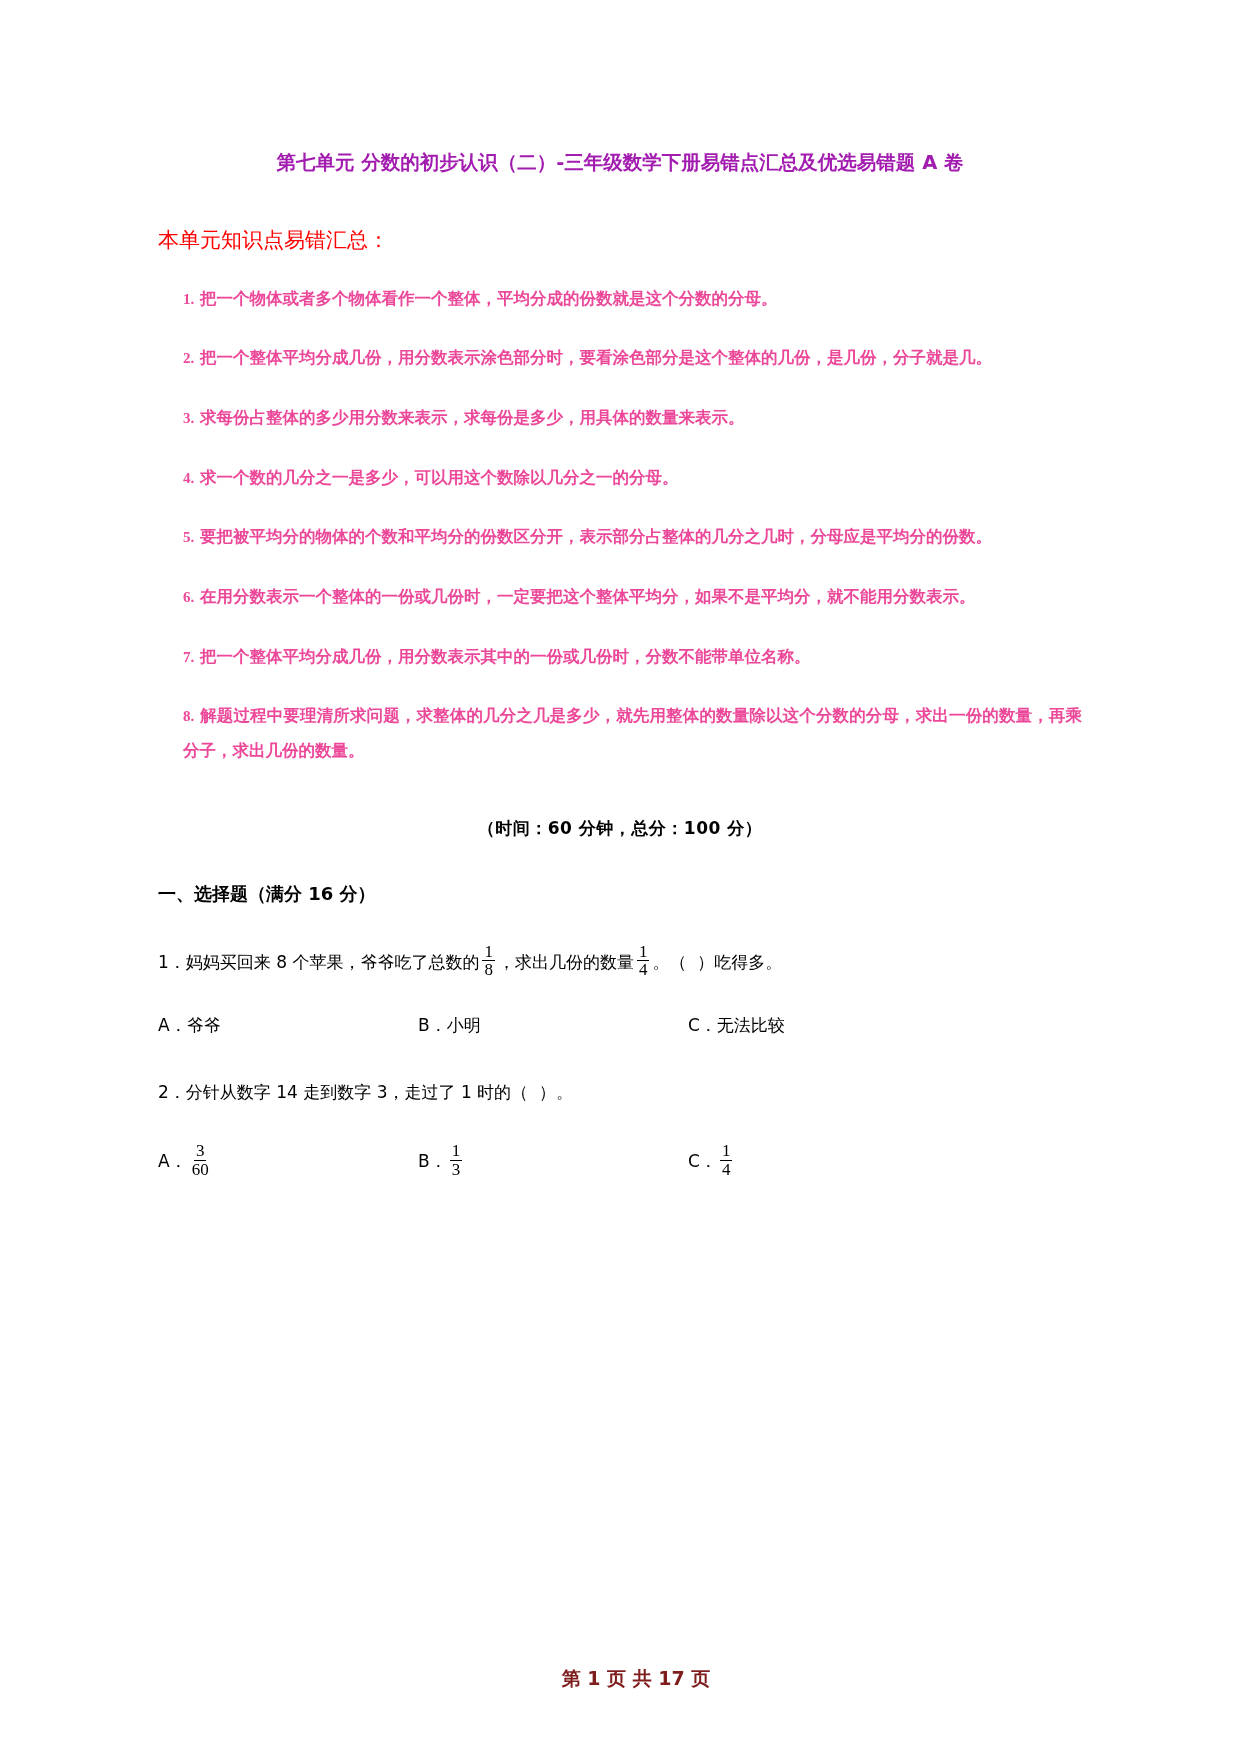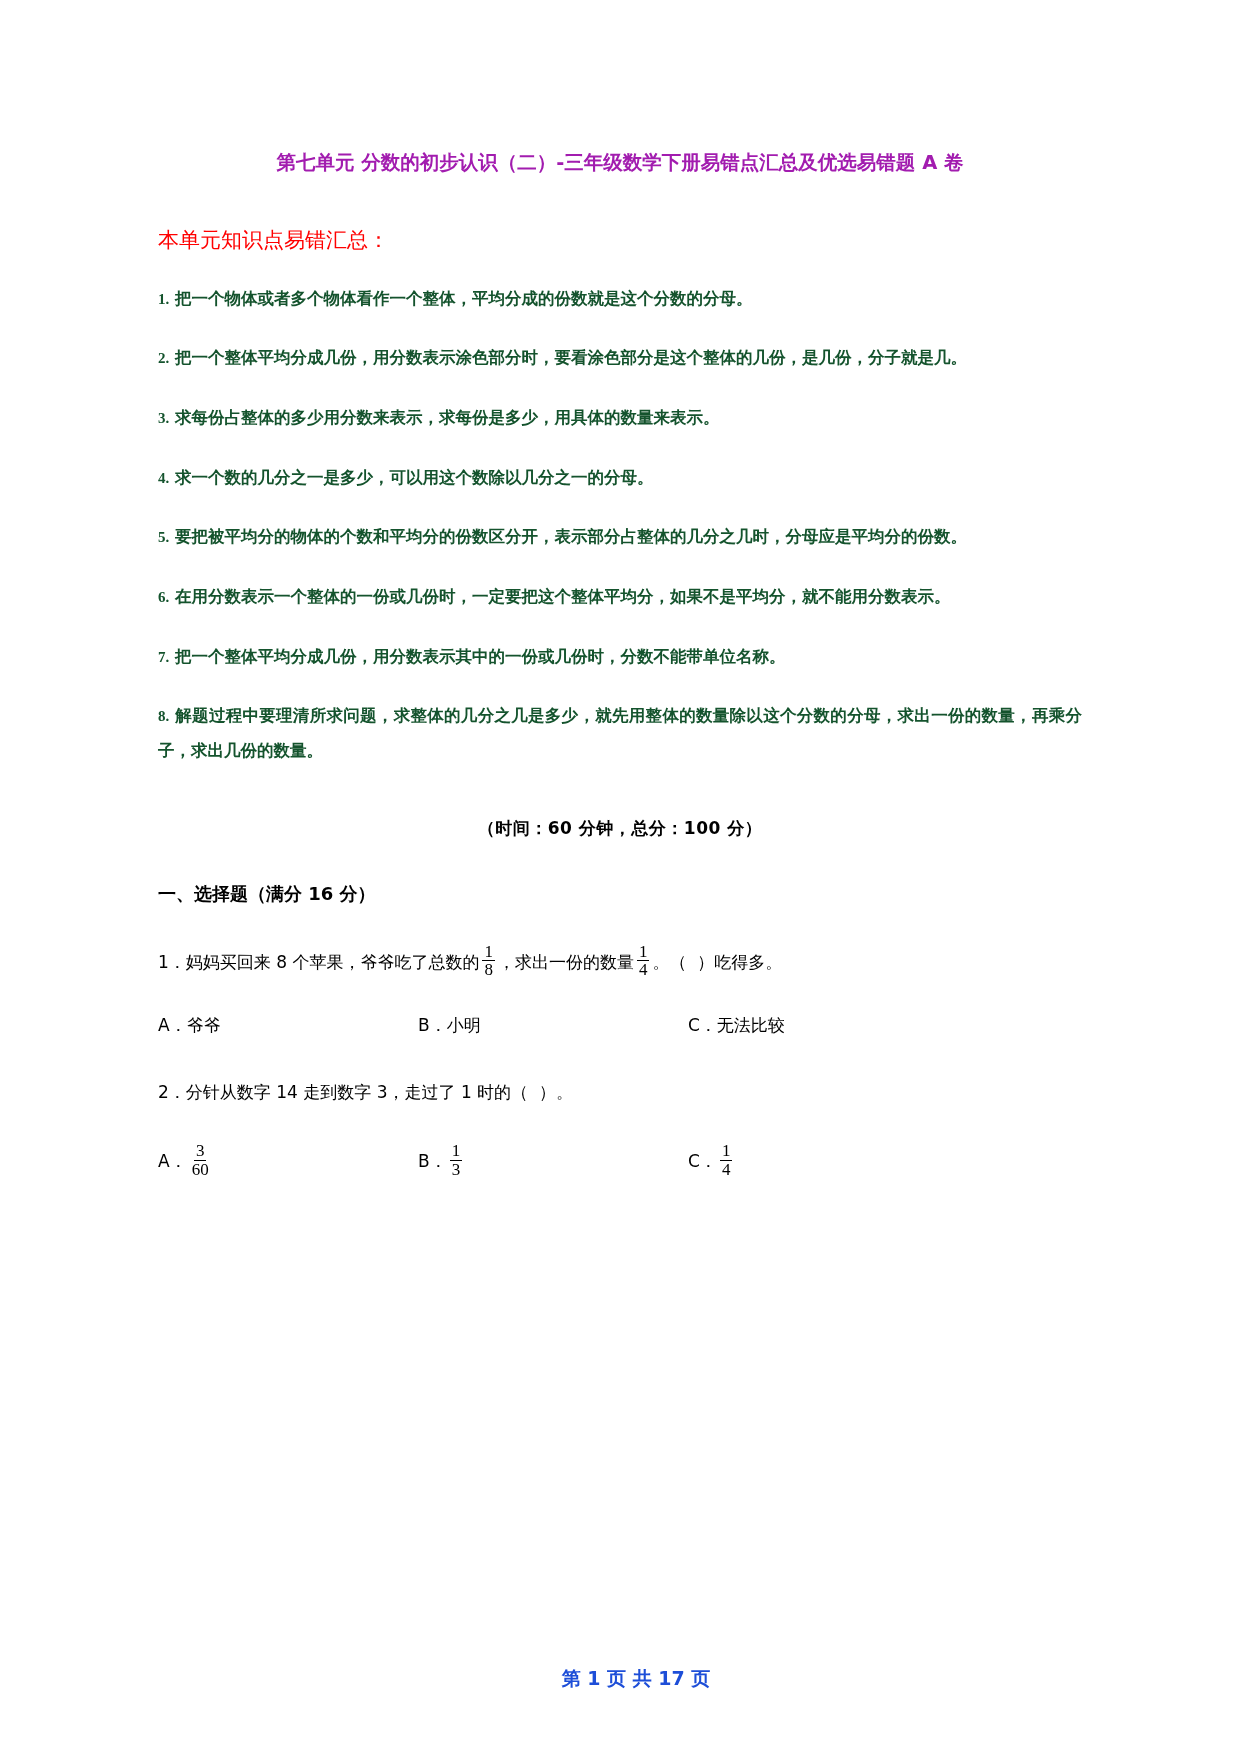--- a/index.html
+++ b/index.html
@@ -53,21 +53,22 @@
     padding: 0;
     list-style: none;
   }
   .kp-item {
     font-family: "DejaVu Sans", "Liberation Sans", sans-serif;
     font-weight: bold;
     font-size: 16.5px;
     line-height: 2.1;
     margin-top: 25px;
     text-align: justify;
-    color: #14532d;
+    color: #ec4899;
+    margin-left: 25px;
   }
   .kp-num {
     font-family: "Liberation Serif", "DejaVu Serif", serif;
     font-weight: bold;
     font-size: 15px;
   }
 
   
   .exam-meta {
     text-align: center;
@@ -139,21 +140,21 @@
   
   .footer {
     position: absolute;
     left: 0;
     right: 0;
     bottom: 62px;
     text-align: center;
     font-family: "DejaVu Sans", "Liberation Sans", sans-serif;
     font-weight: bold;
     font-size: 19px;
-    color: #1d4ed8;
+    color: #7f1d1d;
     padding-left: 32px;
   }
 </style>
 </head>
 <body>
 
 <div class="page">
 
   <div class="content">
 
@@ -200,21 +201,21 @@
 
     <div class="section-head">一、选择题（满分 16 分）</div>
 
     <div class="question">
       <span class="q-text">1．</span>
       <span class="q-text">妈妈买回来 8 个苹果，爷爷吃了总数的</span>
       <span class="frac">
         <span class="num">1</span>
         <span class="den">8</span>
       </span>
-      <span class="q-text">，求出一份的数量</span>
+      <span class="q-text">，求出几份的数量</span>
       <span class="frac">
         <span class="num">1</span>
         <span class="den">4</span>
       </span>
       <span class="q-text">。（  ）吃得多。</span>
     </div>
 
     <div class="options">
       <div class="opt">
         <span class="opt-label">A．爷爷</span>

